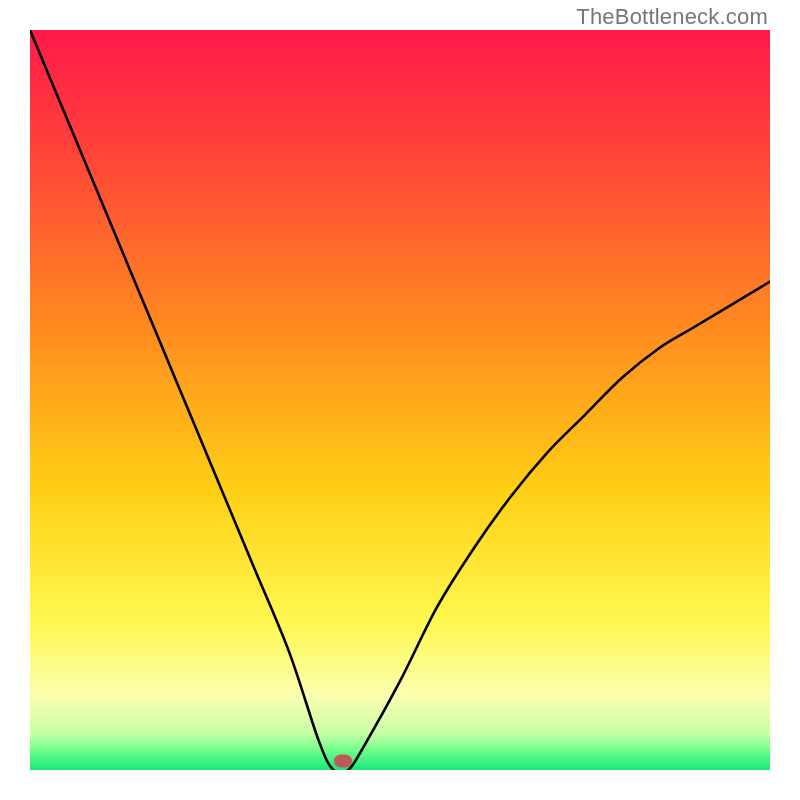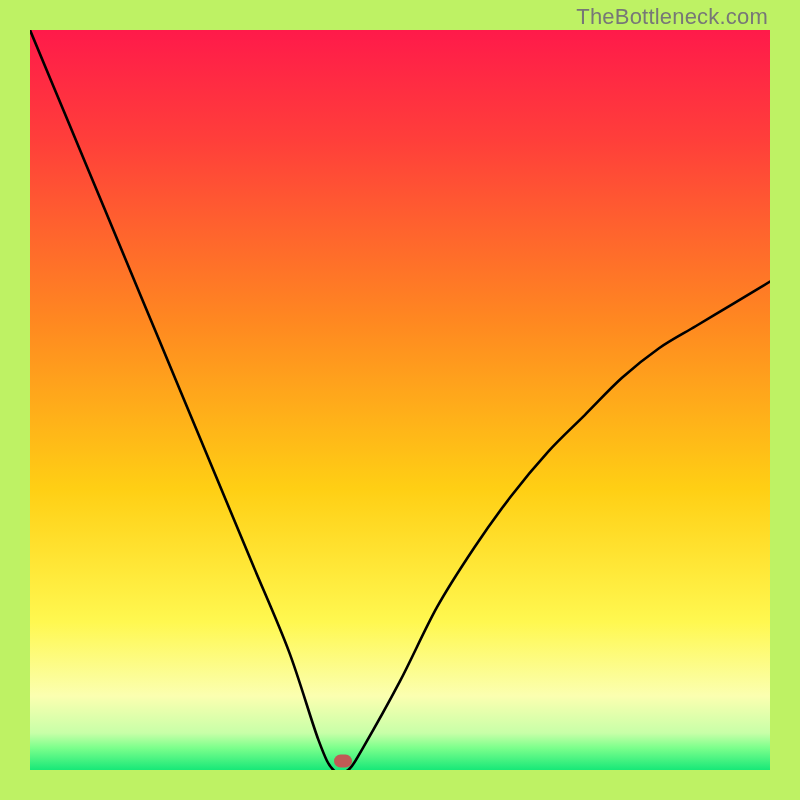--- a/index.html
+++ b/index.html
@@ -10,21 +10,21 @@
     background: #000;
     overflow: hidden;
     font-family: Arial, Helvetica, sans-serif;
   }
   .frame {
     position: absolute;
     top: 0;
     left: 0;
     width: 800px;
     height: 800px;
-    background: #bef264;
+    background: #ffffff;
   }
   .plot-area {
     position: absolute;
     top: 30px;
     left: 30px;
     width: 740px;
     height: 740px;
     overflow: hidden;
   }
   .gradient {

